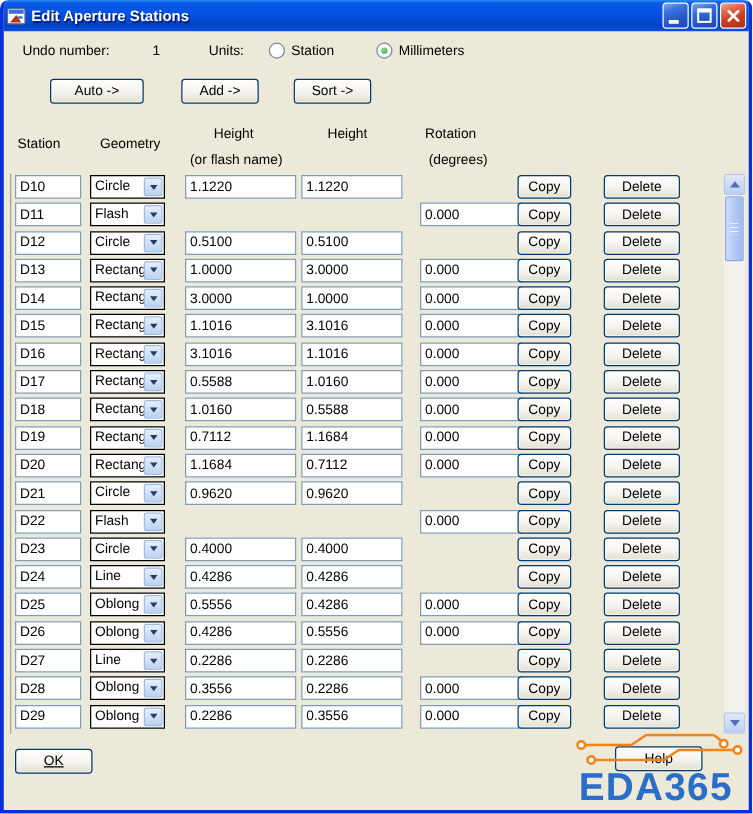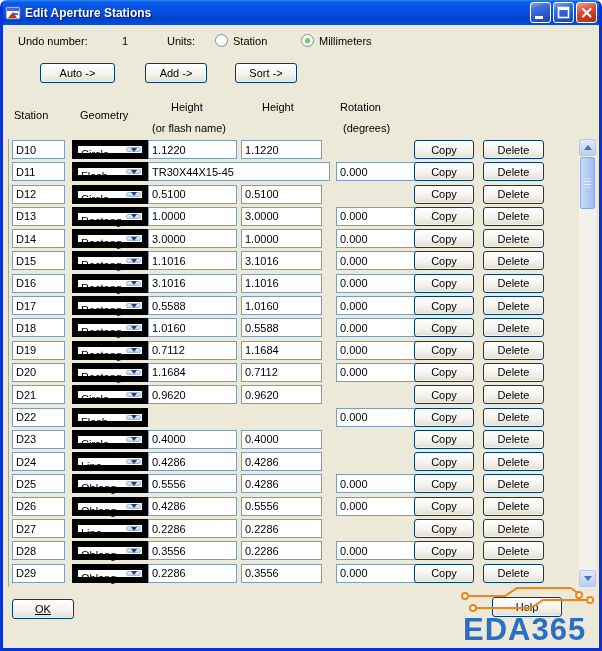--- a/index.html
+++ b/index.html
@@ -46,32 +46,32 @@
   .tb{
     position:absolute;height:19px;border:1px solid #7F9DB9;background:#fff;
     font-family:"Liberation Sans",sans-serif;font-size:11px;padding:1px 3px;color:#000;
   }
 
   
   .rows{position:absolute;left:0;top:115px;width:576px;}
   .row{position:relative;height:19px;margin-bottom:3.3px;}
   .row .tb{top:0;}
   .row .station{left:9px;width:53px;}
-  .combo{position:absolute;left:69px;top:0;width:76px;height:19px;border:6px solid #000000;background:#fff;}
+  .combo{position:absolute;left:69px;top:0;width:60px;height:19px;border:1px solid #000000;background:#fff;}
   .combo-text{position:absolute;left:3px;top:2px;font-size:11px;white-space:nowrap;overflow:hidden;max-width:46px;}
   .combo-btn{position:absolute;right:1px;top:1px;bottom:1px;width:15px;
     background:linear-gradient(180deg,#E6EEFB,#BDD2F1);border:1px solid #9EBCE0;border-radius:2px;
     display:flex;align-items:center;justify-content:center;}
   .combo-tri{width:0;height:0;border-left:3.5px solid transparent;border-right:3.5px solid transparent;border-top:4px solid #1F3C6B;}
   .row .width{left:145px;width:89px;}
   .row .width.flash{width:182px;}
   .row .height{left:238px;width:81px;}
   .row .rotation{left:333px;width:82px;}
   .row .btn{top:0;height:19px;}
-  .row .copy{left:411px;width:60px;}
+  .row .copy{left:411px;width:43px;}
   .row .del{left:480px;width:61px;}
 
   .vline{position:absolute;left:5px;top:114px;width:1px;height:448px;background:#A9A594;}
 
   
   .scrollbar{position:absolute;left:576px;top:114px;width:17px;height:448px;background:#F2F1EC;}
   .sb-btn{position:absolute;left:0;width:17px;height:17px;border:1px solid #B5C7E8;border-radius:2px;
     background:linear-gradient(180deg,#E0E9FB,#BACDF3);display:flex;align-items:center;justify-content:center;}
   .sb-btn.up{top:0;} .sb-btn.down{bottom:0;}
   .tri-up{width:0;height:0;border-left:4px solid transparent;border-right:4px solid transparent;border-bottom:5px solid #4D6FB5;}
@@ -160,21 +160,20 @@
   </div>
 
   <div class="row">
     <input class="tb station" value="D11" style="">
     <div class="combo">
       <span class="combo-text">Flash</span>
       <span class="combo-btn">
               <span class="combo-tri"></span>
             </span>
     </div>
-    <input class="tb width flash" value="TR30X44X15-45" style="">
 
     <input class="tb rotation" value="0.000" style="">
     <button class="btn copy">Copy</button>
     <button class="btn del">Delete</button>
   </div>
 
   <div class="row">
     <input class="tb station" value="D12" style="">
     <div class="combo">
       <span class="combo-text">Circle</span>

